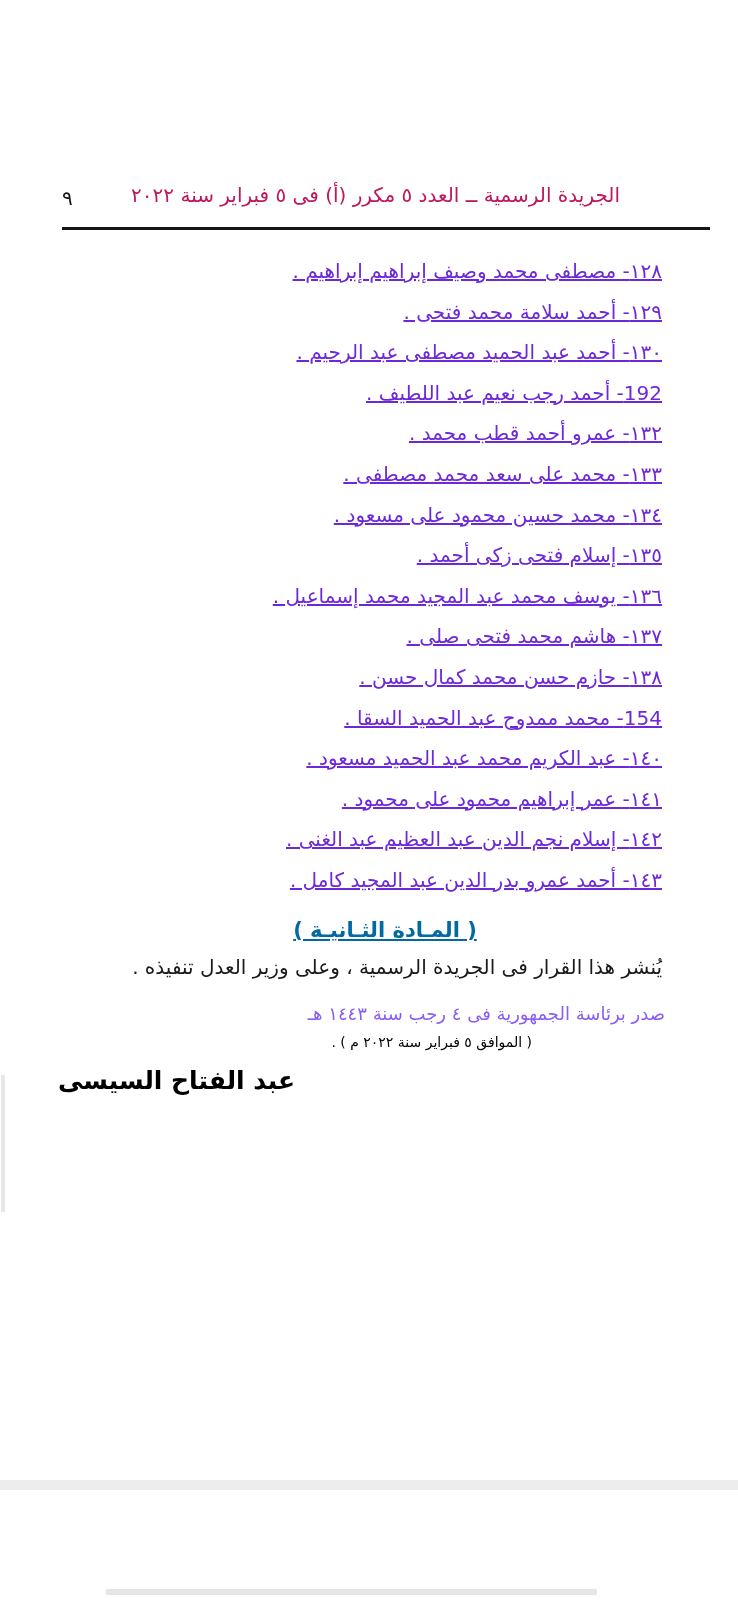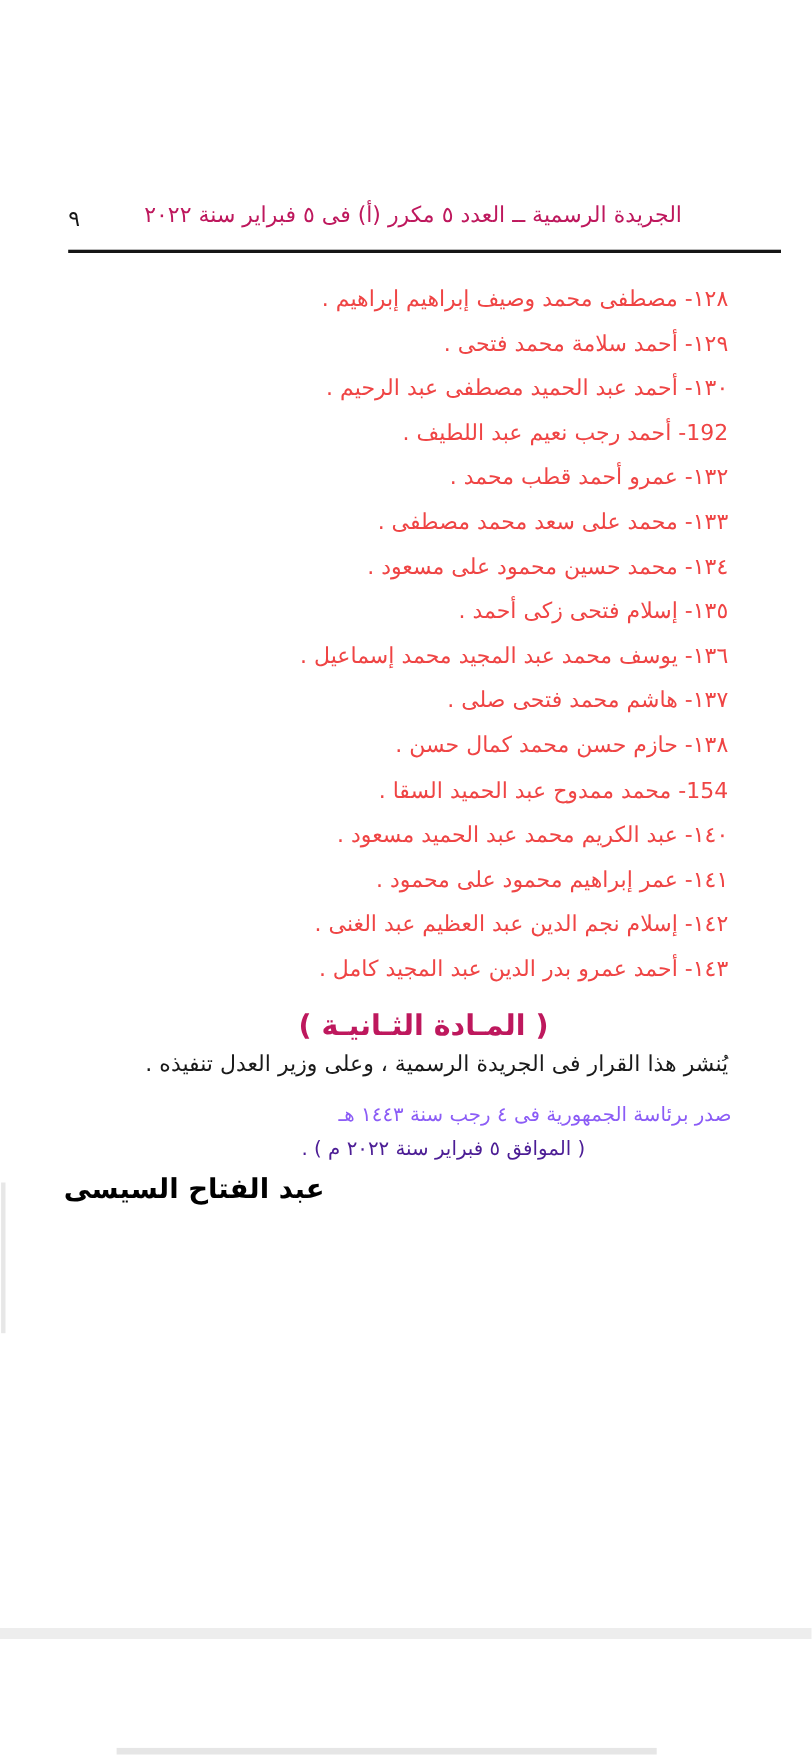--- a/index.html
+++ b/index.html
@@ -44,32 +44,34 @@
     position: absolute;
     top: 251px;
     right: 76px;
     text-align: right;
     direction: rtl;
   }
   .name-row {
     font-size: 20px;
     line-height: 40.6px;
     white-space: nowrap;
-    color: #ef4444;
+    color: #6d28d9;
+    text-decoration: underline;
   }
   .article-heading {
     position: absolute;
     top: 918px;
     left: 220px;
     width: 330px;
     text-align: center;
-    font-size: 26px;
+    font-size: 21px;
     font-weight: bold;
-    color: #be185d;
+    color: #0369a1;
     white-space: nowrap;
+    text-decoration: underline;
   }
   .publish-line {
     position: absolute;
     top: 955px;
     right: 76px;
     font-size: 20px;
     white-space: nowrap;
     color: #1a1a1a;
     margin-left: 29px;
   }
@@ -78,23 +80,23 @@
     top: 1003px;
     right: 73px;
     font-size: 18px;
     white-space: nowrap;
     color: #8b5cf6;
   }
   .issued-gregorian {
     position: absolute;
     top: 1034px;
     right: 206px;
-    font-size: 18px;
+    font-size: 14px;
     white-space: nowrap;
-    color: #4c1d95;
+    color: #000000;
   }
   .signature {
     position: absolute;
     top: 1066px;
     left: 58px;
     font-size: 25px;
     font-weight: bold;
     color: #000000;
     white-space: nowrap;
   }

